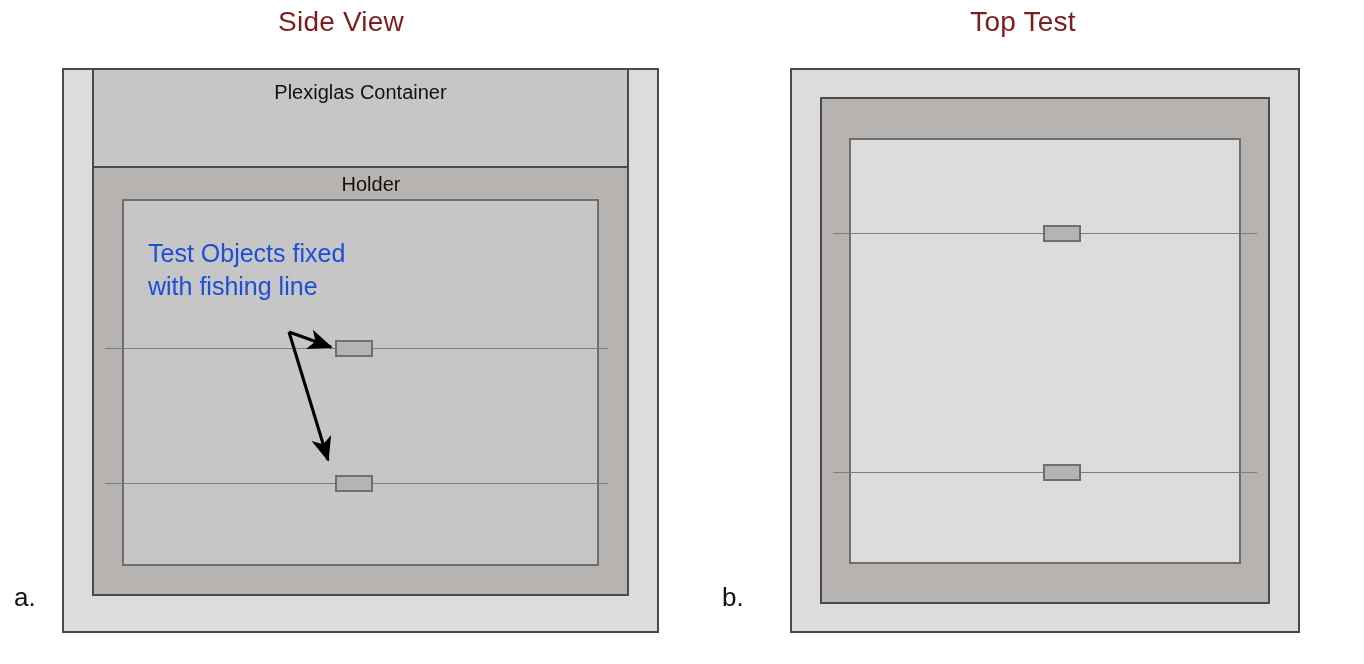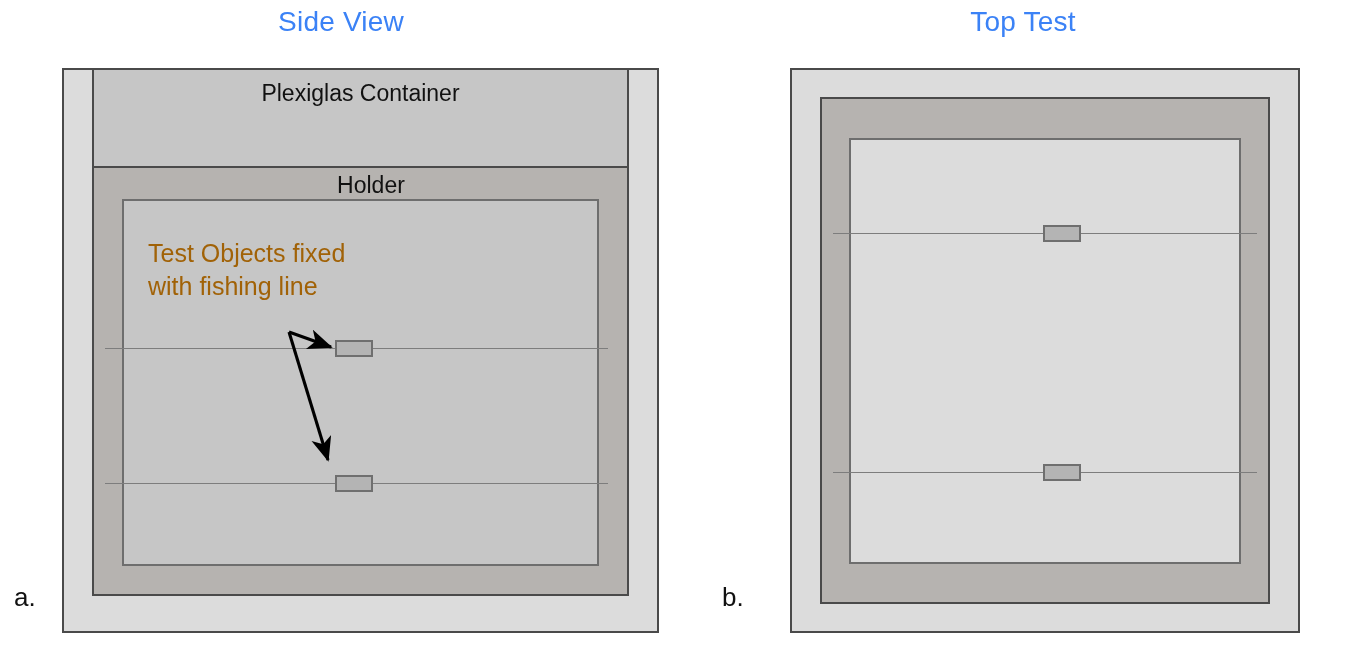--- a/index.html
+++ b/index.html
@@ -29,21 +29,21 @@
   .panel-title {
     position: absolute;
     top: 2px;
     left: 0;
     width: 682px;
     text-align: center;
     font-size: 28px;
     font-weight: 400;
     letter-spacing: 0.2px;
     line-height: 40px;
-    color: #3b82f6;
+    color: #7f1d1d;
   }
 
   .panel-letter {
     position: absolute;
     font-size: 26px;
     font-weight: 400;
     color: #111111;
     line-height: 1;
   }
   #letter-a { left: 14px;  top: 584px; }
@@ -89,36 +89,36 @@
     top: 199px;
     width: 477px;
     height: 367px;
     background: #c6c6c6;
     border: 2px solid #6e6e6e;
   }
 
   .side-label {
     position: absolute;
     text-align: center;
-    font-size: 23px;
+    font-size: 20px;
     font-weight: 400;
     color: #111111;
     line-height: 1.2;
     white-space: nowrap;
   }
   #label-plexiglas { left: 92px; top: 80px;  width: 537px; }
   #label-holder    { left: 92px; top: 172px; width: 558px; }
 
   #label-test-objects {
     position: absolute;
     left: 148px;
     top: 237px;
     font-size: 25px;
     font-weight: 400;
-    color: #a16207;
+    color: #1d4ed8;
     line-height: 1.32;
     white-space: pre-line;
     text-align: left;
   }
 
   
   .fishing-line {
     position: absolute;
     height: 0;
     border-top: 1.4px solid #7d7d7d;

